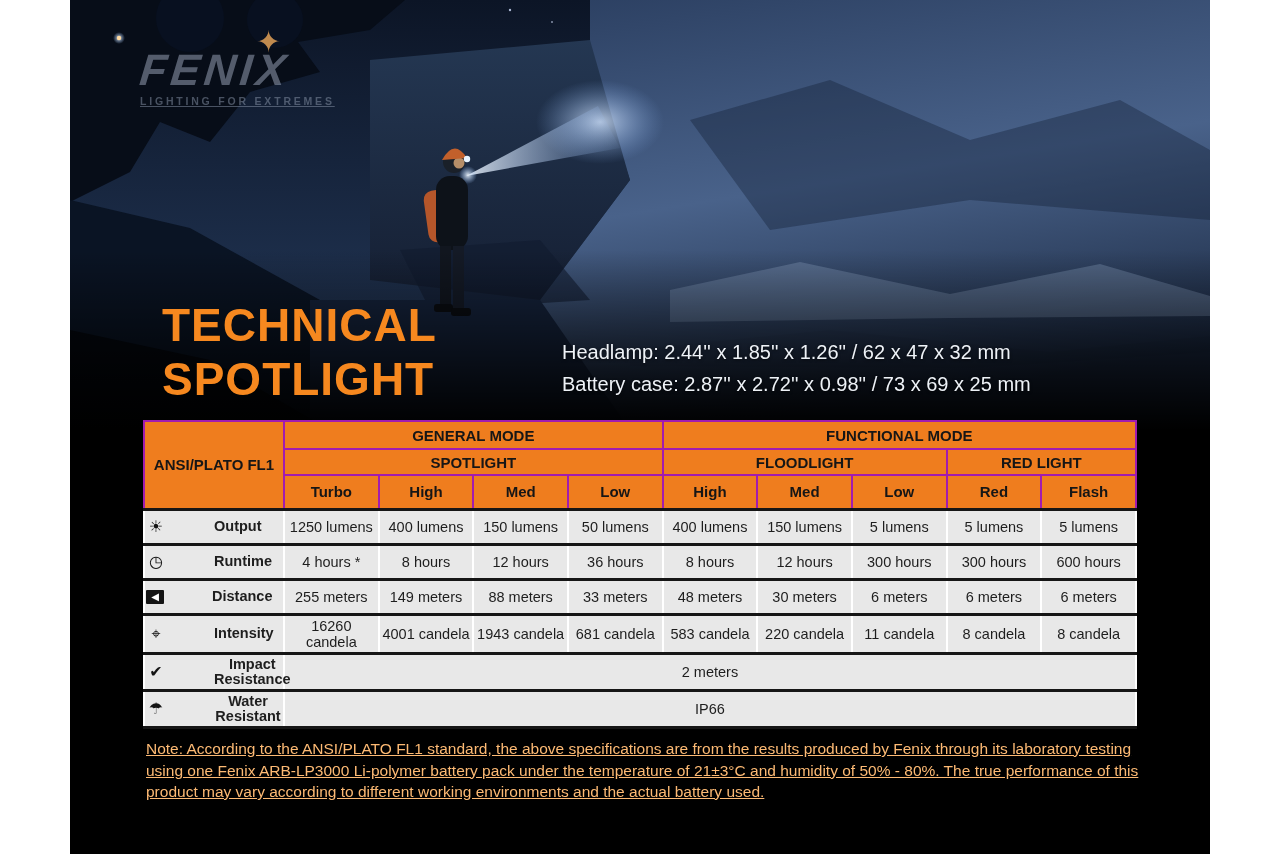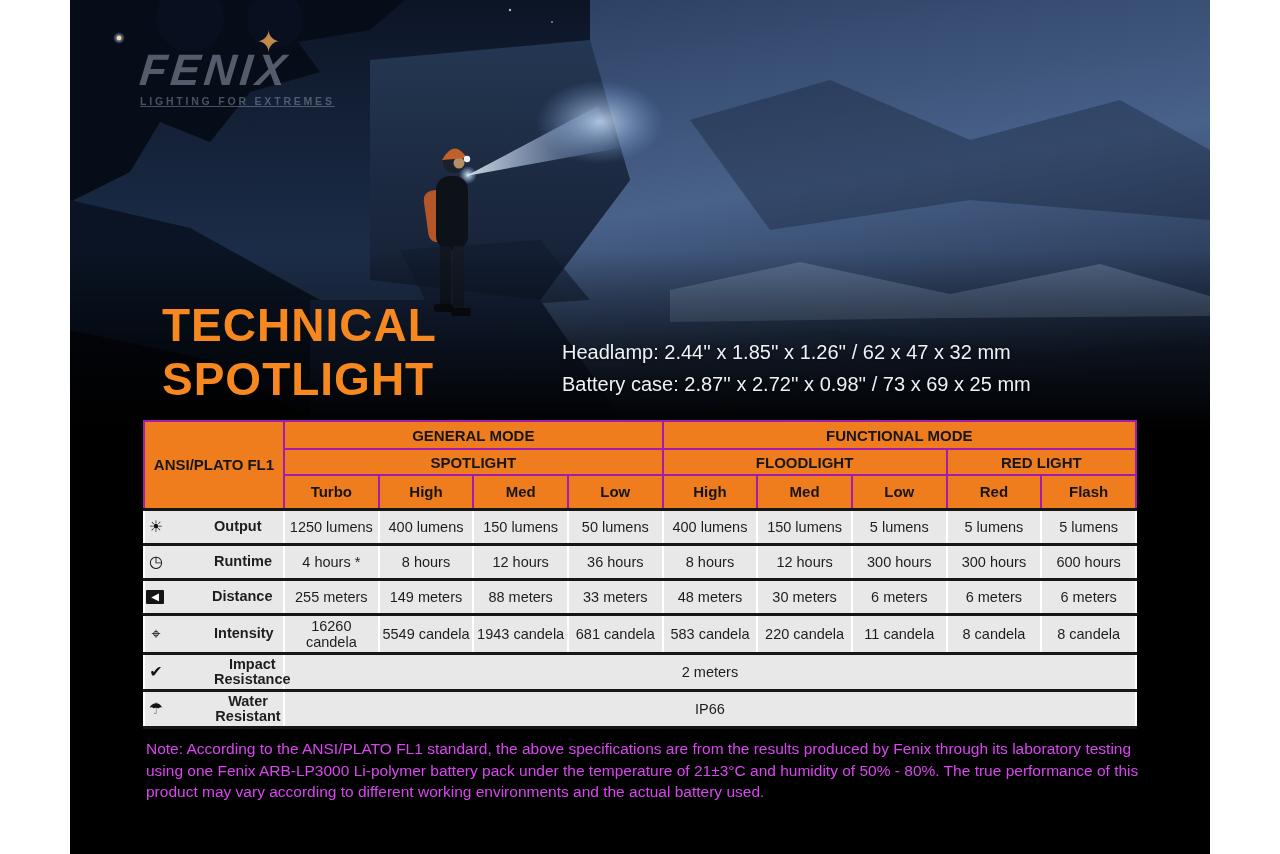--- a/index.html
+++ b/index.html
@@ -43,21 +43,21 @@
   td.rowlabel { text-align:left; font-weight:700; padding-left:6px; }
   .labelwrap { display:flex; align-items:center; gap:5px; }
   .row-icon { display:inline-flex; align-items:center; justify-content:center;
     width:20px; min-width:20px; font-size:16px; font-weight:400; color:#141414; }
   [data-name="distance-flag-icon"] { background:#141414; color:#ffffff; width:18px; min-width:18px;
     height:14px; font-size:10px; border-radius:1px; }
   .labeltext { line-height:15px;margin-left:43px; }
 
   
   .notes { position:absolute; left:76px; top:738px; width:1002px; z-index:5;
-    color:#d946ef; font-size:15.5px; line-height:21.5px; }
+    color:#fdba74; font-size:15.5px; line-height:21.5px;text-decoration:underline; }
 </style>
 </head>
 <body>
 
 <div class="page" data-name="page">
   <div class="canvas" data-name="content-canvas">
 
     <div class="photo" data-name="hero-photo">
       <svg width="1140" height="430" viewBox="0 0 1140 430" data-name="night-scene-illustration">
         <defs>
@@ -257,21 +257,21 @@
       </tr>
 
       <tr data-name="table-row-intensity">
         <td class="rowlabel" data-name="row-label-intensity">
           <div class="labelwrap">
             <span class="row-icon" data-name="intensity-target-icon">⌖</span>
             <span class="labeltext" data-name="row-label-text">Intensity</span>
           </div>
         </td>
         <td data-name="cell-intensity-turbo">16260 candela</td>
-        <td data-name="cell-intensity-high-spot">5549 candela</td>
+        <td data-name="cell-intensity-high-spot">4001 candela</td>
         <td data-name="cell-intensity-med-spot">1943 candela</td>
         <td data-name="cell-intensity-low-spot">681 candela</td>
         <td data-name="cell-intensity-high-flood">583 candela</td>
         <td data-name="cell-intensity-med-flood">220 candela</td>
         <td data-name="cell-intensity-low-flood">11 candela</td>
         <td data-name="cell-intensity-red">8 candela</td>
         <td data-name="cell-intensity-flash">8 candela</td>
       </tr>
 
       <tr data-name="table-row-impact">

